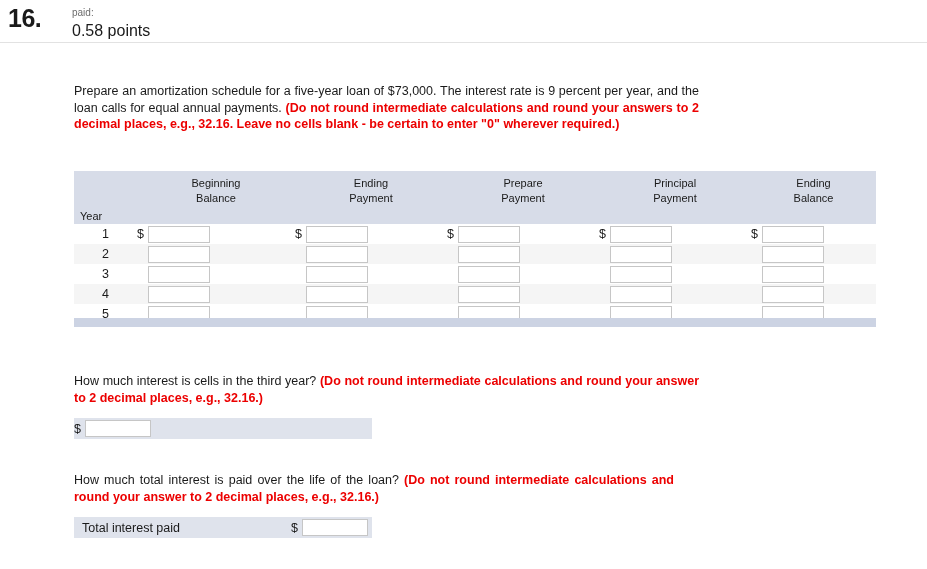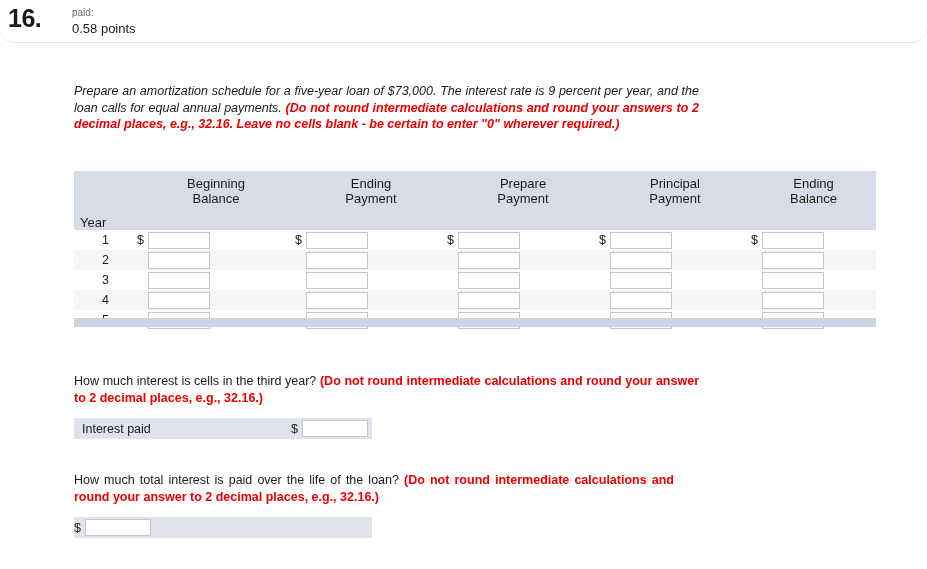--- a/index.html
+++ b/index.html
@@ -17,42 +17,41 @@
   }
 
   
   #qheader {
     position: absolute;
     left: 0; top: 0;
     width: 927px;
     height: 43px;
     border-bottom: 1px solid #e2e2e2;
     box-sizing: border-box;
-    border-radius: 15px;
   }
   #qnumber {
     position: absolute;
     left: 8px; top: 4px;
     font-size: 25px;
     font-weight: bold;
     letter-spacing: -0.5px;
     color: #1a1a1a;
   }
   #valueblock {
     position: absolute;
     left: 72px; top: 7px;
     line-height: 1.25;
   }
   #valuelabel {
     font-size: 10px;
     color: #6d6d6d;
     display: block;
   }
   #valuepoints {
-    font-size: 13px;
+    font-size: 16px;
     color: #1a1a1a;
     display: block;
     margin-top: 1px;
     text-align: center;
   }
 
   
   #content {
     position: absolute;
     left: 0; top: 43px;
@@ -64,41 +63,41 @@
     font-size: 12.5px;
     line-height: 16.5px;
     color: #1a1a1a;
     text-align: justify;
   }
   .prompt .red {
     color: #ec0000;
     font-weight: bold;
   }
 
-  #prompt-main { left: 74px; top: 40px; width: 625px; font-style: italic; }
+  #prompt-main { left: 74px; top: 40px; width: 625px; }
   #prompt-q2   { left: 74px; top: 330px; width: 625px; }
   #prompt-q3   { left: 74px; top: 429px; width: 600px; }
 
   
   #amort-table {
     position: absolute;
     left: 74px;
     top: 128px;
     width: 802px;
     border-collapse: collapse;
     table-layout: fixed;
     font-size: 12.5px;
   }
   #amort-table thead th {
     background: #d7dce8;
     color: #1a1a1a;
     font-weight: normal;
-    font-size: 13px;
+    font-size: 11px;
     padding: 0;
-    height: 59px;
+    height: 53px;
     vertical-align: top;
     line-height: 15px;
     border: 0;
   }
   #amort-table thead th .hl {
     display: block;
     padding-top: 5px;
   }
   th.col-year {
     text-align: left;
@@ -461,27 +460,27 @@
       </tbody>
   </table>
 
   <div id="table-footer"></div>
 
   <div class="prompt" id="prompt-q2">
     <span>How much interest is cells in the third year? </span><span class="red">(Do not round intermediate calculations and round your answer to 2 decimal places, e.g., 32.16.)</span>
   </div>
 
   <div class="answer-row" id="answer-interest">
-    <span class="answer-label">Interest paid</span>
     <span class="answer-dollar">$</span>
     <input class="answer-input" type="text" value="" style="">
   </div>
 
   <div class="prompt" id="prompt-q3">
     <span>How much total interest is paid over the life of the loan? </span><span class="red">(Do not round intermediate calculations and round your answer to 2 decimal places, e.g., 32.16.)</span>
   </div>
 
   <div class="answer-row" id="answer-total">
+    <span class="answer-label">Total interest paid</span>
     <span class="answer-dollar">$</span>
     <input class="answer-input" type="text" value="" style="">
   </div>
 
 </div>
 
 </body></html>

